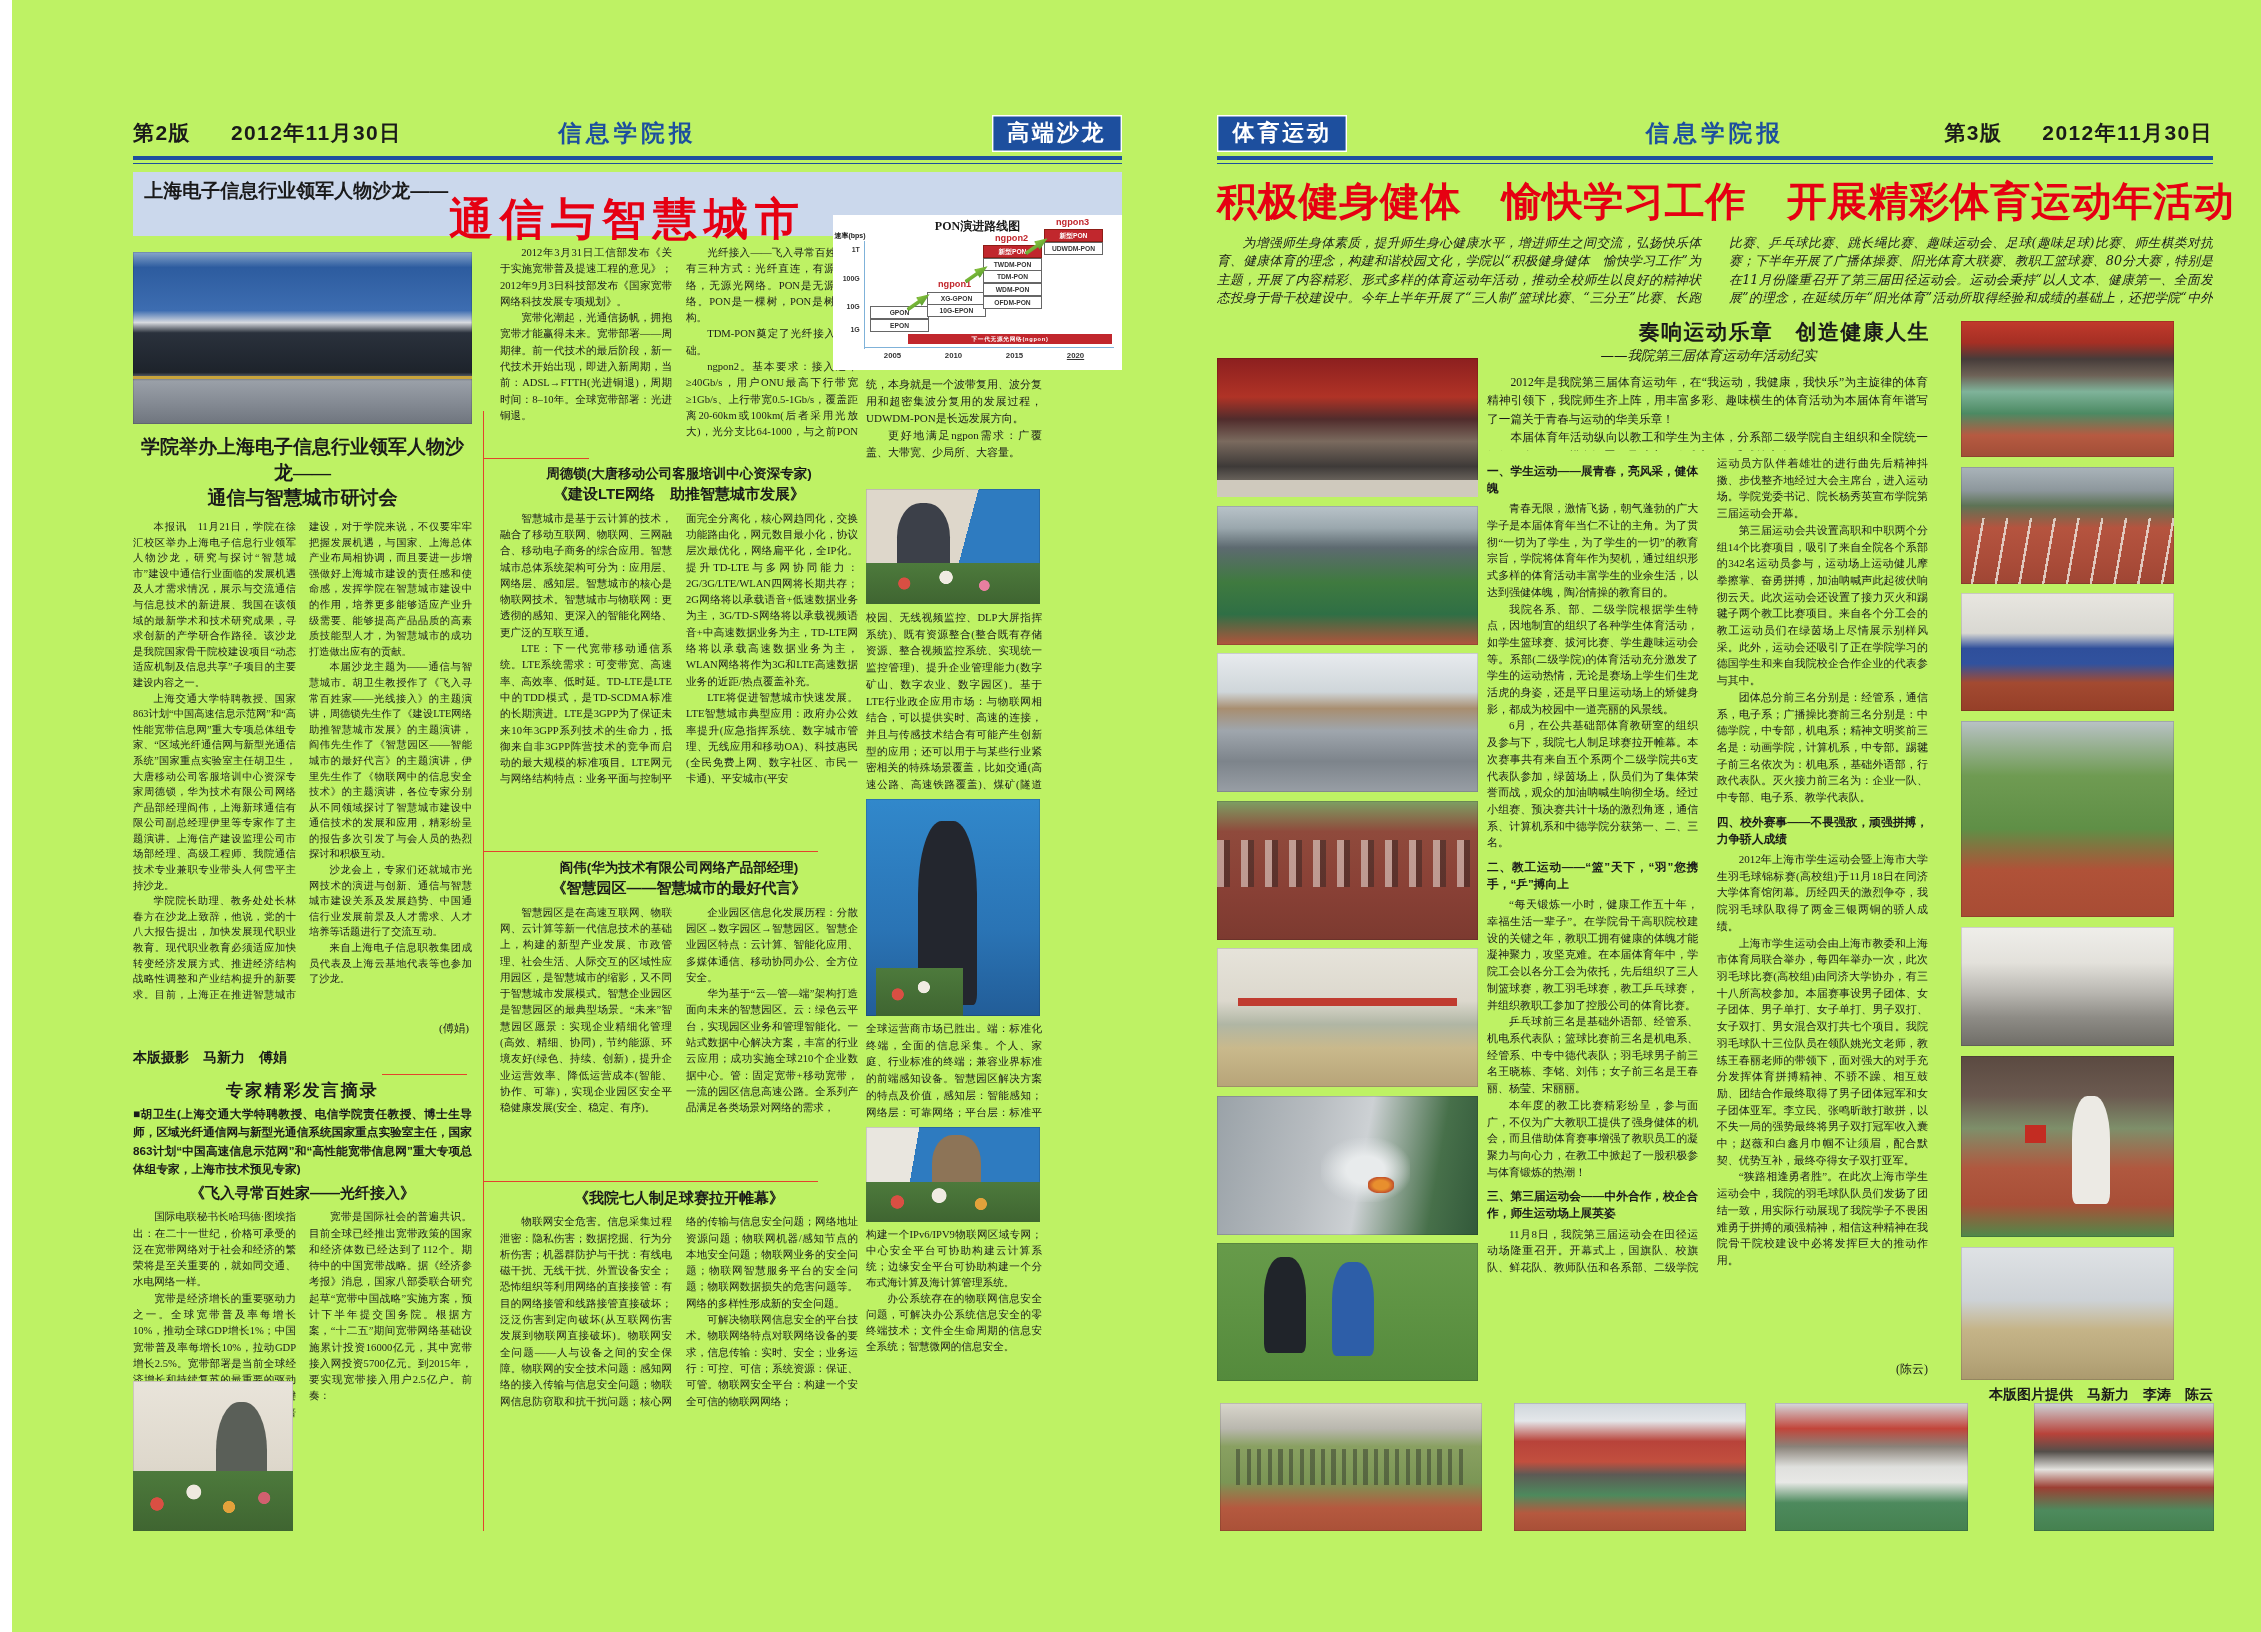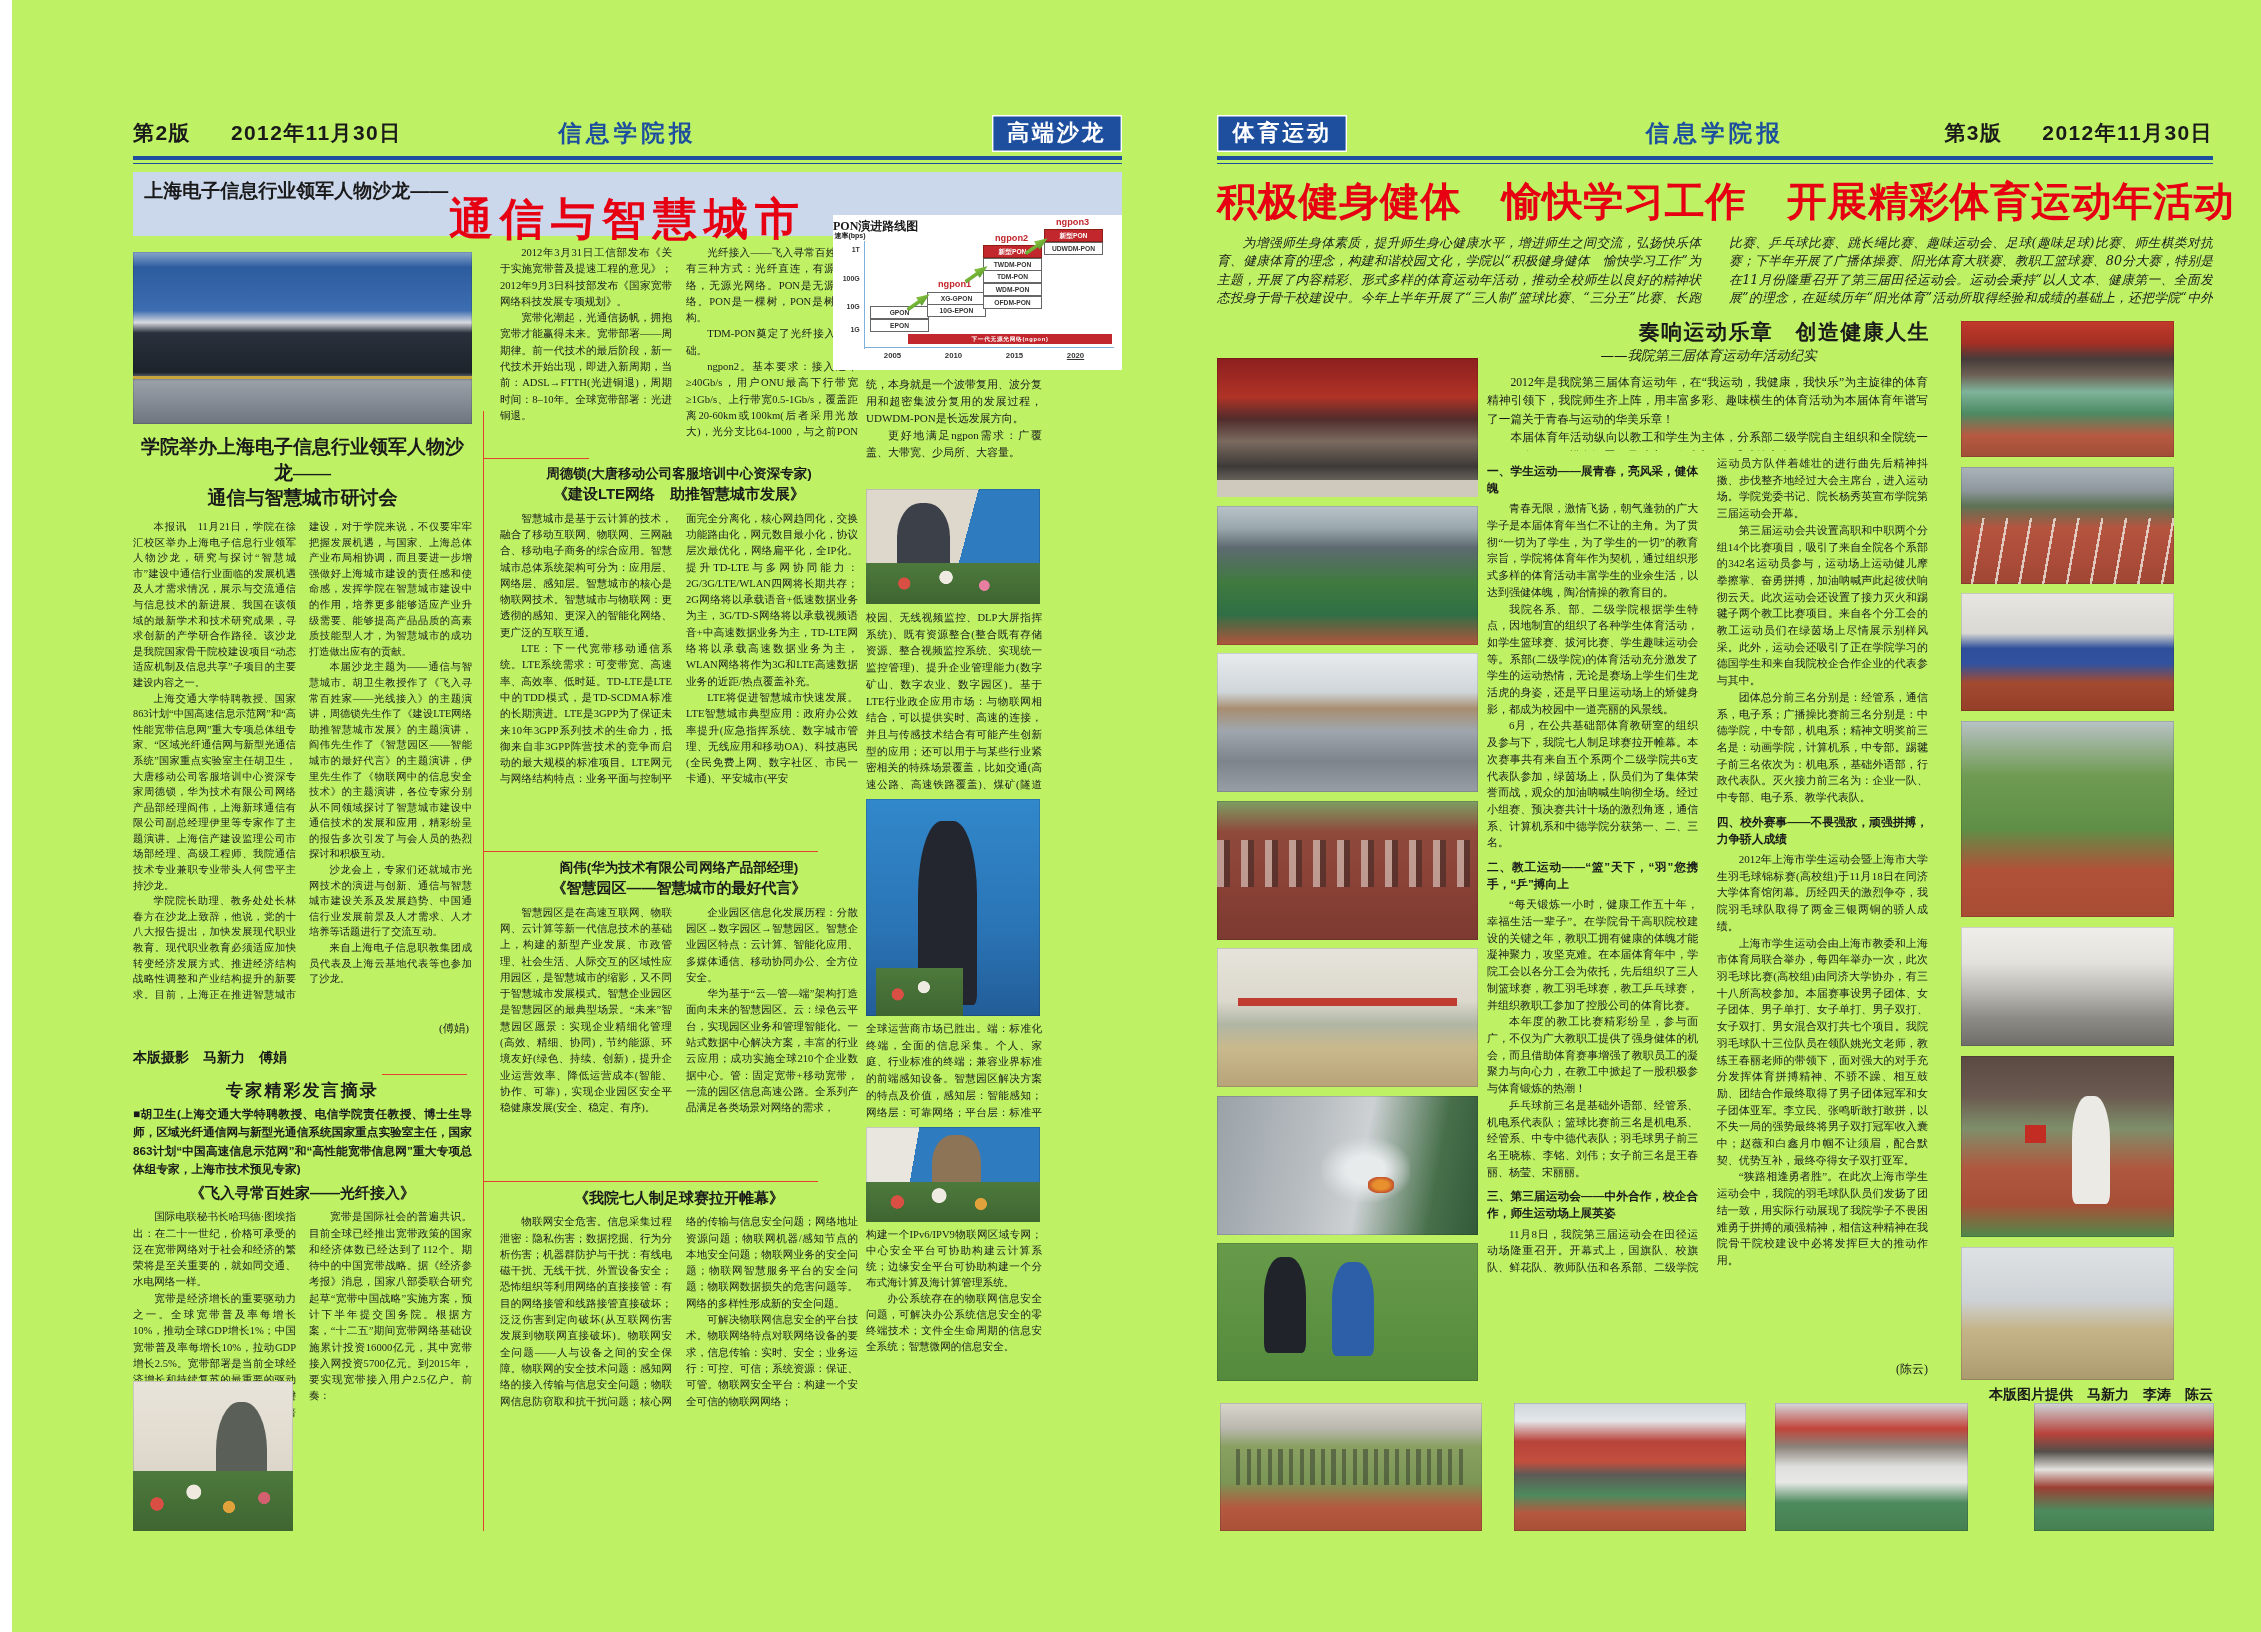--- a/index.html
+++ b/index.html
@@ -71,21 +71,21 @@
   .ph-wushu::before{left:52%;top:22%;width:18%;height:60%;background:#eceae4;border-radius:40% 40% 10% 10%;}
   .ph-wushu::after{left:30%;top:38%;width:10%;height:10%;background:#c32c22;}
   .ph-badminton2{background:linear-gradient(180deg,#dfe2e5 0%,#cdd2d6 40%,#c5b488 62%,#b9a87c 82%,#ab9a6e 100%);}
   .ph-formation{background:linear-gradient(180deg,#d9d6cc 0%,#b9b7ae 20%,#89a061 34%,#7b9655 62%,#b5593f 82%,#aa5138 100%);}
   .ph-formation::after{left:6%;right:6%;top:36%;height:28%;background:repeating-linear-gradient(90deg,rgba(40,44,38,.75) 0 4.3px,transparent 4.3px 10.6px);opacity:.6;}
   .ph-flags{background:linear-gradient(180deg,#cfd6db 0%,#e4e7ea 14%,#b8433a 30%,#c24f3e 46%,#5d5a55 56%,#4d8a5d 72%,#b5593f 86%,#a84f37 100%);}
   .ph-parade-white{background:linear-gradient(180deg,#d4dadf 0%,#c2453a 20%,#8a8279 34%,#dfe0dd 50%,#e8e8e6 62%,#4d8a5d 78%,#45814f 100%);}
   .ph-cheer{background:linear-gradient(180deg,#cdd5da 0%,#b8433a 24%,#544f4a 38%,#e4e2de 52%,#9c3f33 66%,#4d8a5d 84%,#45814f 100%);}
   
   #pon{background:#fff;font-family:"Liberation Sans",sans-serif;}
-  #pon .t{position:absolute;left:0;right:0;top:2.8px;font:700 12px "Liberation Serif",serif;}
+  #pon .t{position:absolute;left:0;right:0;top:2.8px;text-align:center;font:700 12px "Liberation Serif",serif;}
   #pon .yl{position:absolute;font:700 7px "Liberation Sans",sans-serif;color:#222;}
   #pon .tick{position:absolute;width:24px;text-align:right;font:700 7px "Liberation Sans",sans-serif;color:#333;}
   #pon .xtick{position:absolute;width:31px;text-align:center;font:700 7.8px "Liberation Sans",sans-serif;color:#333;}
   #pon .axis{position:absolute;background:#7fb2d9;}
   #pon .box{position:absolute;width:57px;height:11.3px;border:0.7px solid #666;background:#fff;font:700 6.7px/11.3px "Liberation Sans",sans-serif;text-align:center;color:#333;}
   #pon .box.hl{background:#c1272d;border-color:#8e1d16;color:#fff;}
   #pon .stlabel{position:absolute;font:700 9.2px "Liberation Sans",sans-serif;color:#c1272d;}
   #pon .redbar{position:absolute;background:#c1272d;color:#fff;font:700 5.7px/10px "Liberation Sans",sans-serif;text-align:center;letter-spacing:0.7px;}
   #pon .arrow{position:absolute;width:27px;height:10px;background:linear-gradient(180deg,#8cc63f,#5a9e2f);clip-path:polygon(0 32%,52% 32%,52% 0,100% 50%,52% 100%,52% 68%,0 68%);box-shadow:inset 0 0 0 0.7px #3e741f;}
 </style>
@@ -264,22 +264,22 @@
       <p class="para">2012年是我院第三届体育运动年，在“我运动，我健康，我快乐”为主旋律的体育精神引领下，我院师生齐上阵，用丰富多彩、趣味横生的体育活动为本届体育年谱写了一篇关于青春与运动的华美乐章！</p>
       <p class="para">本届体育年活动纵向以教工和学生为主体，分系部二级学院自主组织和全院统一组织两个层面，横向设置了足球赛、篮球赛、羽毛球等赛事。</p>
     </div>
   <div class="abs cols2" style="left:1475px;top:455px;width:441px;height:893px;column-gap:18.4px;font:11px/16.7px 'Liberation Serif',serif;">
       <h4 class="flow-h">一、学生运动——展青春，亮风采，健体魄</h4>
       <p class="para">青春无限，激情飞扬，朝气蓬勃的广大学子是本届体育年当仁不让的主角。为了贯彻“一切为了学生，为了学生的一切”的教育宗旨，学院将体育年作为契机，通过组织形式多样的体育活动丰富学生的业余生活，以达到强健体魄，陶冶情操的教育目的。</p>
       <p class="para">我院各系、部、二级学院根据学生特点，因地制宜的组织了各种学生体育活动，如学生篮球赛、拔河比赛、学生趣味运动会等。系部(二级学院)的体育活动充分激发了学生的运动热情，无论是赛场上学生们生龙活虎的身姿，还是平日里运动场上的矫健身影，都成为校园中一道亮丽的风景线。</p>
       <p class="para">6月，在公共基础部体育教研室的组织及参与下，我院七人制足球赛拉开帷幕。本次赛事共有来自五个系两个二级学院共6支代表队参加，绿茵场上，队员们为了集体荣誉而战，观众的加油呐喊生响彻全场。经过小组赛、预决赛共计十场的激烈角逐，通信系、计算机系和中德学院分获第一、二、三名。</p>
       <h4 class="flow-h">二、教工运动——“篮”天下，“羽”您携手，“乒”搏向上</h4>
       <p class="para">“每天锻炼一小时，健康工作五十年，幸福生活一辈子”。在学院骨干高职院校建设的关键之年，教职工拥有健康的体魄才能凝神聚力，攻坚克难。在本届体育年中，学院工会以各分工会为依托，先后组织了三人制篮球赛，教工羽毛球赛，教工乒乓球赛，并组织教职工参加了控股公司的体育比赛。</p>
+      <p class="para">乒乓球前三名是基础外语部、经管系、机电系代表队；篮球比赛前三名是机电系、经管系、中专中德代表队；羽毛球男子前三名王晓栋、李铭、刘伟；女子前三名是王春丽、杨莹、宋丽丽。</p>
       <p class="para">本年度的教工比赛精彩纷呈，参与面广，不仅为广大教职工提供了强身健体的机会，而且借助体育赛事增强了教职员工的凝聚力与向心力，在教工中掀起了一股积极参与体育锻炼的热潮！</p>
-      <p class="para">乒乓球前三名是基础外语部、经管系、机电系代表队；篮球比赛前三名是机电系、经管系、中专中德代表队；羽毛球男子前三名王晓栋、李铭、刘伟；女子前三名是王春丽、杨莹、宋丽丽。</p>
       <h4 class="flow-h">三、第三届运动会——中外合作，校企合作，师生运动场上展英姿</h4>
       <p class="para">11月8日，我院第三届运动会在田径运动场隆重召开。开幕式上，国旗队、校旗队、鲜花队、教师队伍和各系部、二级学院运动员方队伴着雄壮的进行曲先后精神抖擞、步伐整齐地经过大会主席台，进入运动场。学院党委书记、院长杨秀英宣布学院第三届运动会开幕。</p>
       <p class="para">第三届运动会共设置高职和中职两个分组14个比赛项目，吸引了来自全院各个系部的342名运动员参与，运动场上运动健儿摩拳擦掌、奋勇拼搏，加油呐喊声此起彼伏响彻云天。此次运动会还设置了接力灭火和踢毽子两个教工比赛项目。来自各个分工会的教工运动员们在绿茵场上尽情展示别样风采。此外，运动会还吸引了正在学院学习的德国学生和来自我院校企合作企业的代表参与其中。</p>
       <p class="para">团体总分前三名分别是：经管系，通信系，电子系；广播操比赛前三名分别是：中德学院，中专部，机电系；精神文明奖前三名是：动画学院，计算机系，中专部。踢毽子前三名依次为：机电系，基础外语部，行政代表队。灭火接力前三名为：企业一队、中专部、电子系、教学代表队。</p>
       <h4 class="flow-h">四、校外赛事——不畏强敌，顽强拼搏，力争骄人成绩</h4>
       <p class="para">2012年上海市学生运动会暨上海市大学生羽毛球锦标赛(高校组)于11月18日在同济大学体育馆闭幕。历经四天的激烈争夺，我院羽毛球队取得了两金三银两铜的骄人成绩。</p>
       <p class="para">上海市学生运动会由上海市教委和上海市体育局联合举办，每四年举办一次，此次羽毛球比赛(高校组)由同济大学协办，有三十八所高校参加。本届赛事设男子团体、女子团体、男子单打、女子单打、男子双打、女子双打、男女混合双打共七个项目。我院羽毛球队十三位队员在领队姚光文老师，教练王春丽老师的带领下，面对强大的对手充分发挥体育拼搏精神、不骄不躁、相互鼓励、团结合作最终取得了男子团体冠军和女子团体亚军。李立民、张鸣昕敢打敢拼，以不失一局的强势最终将男子双打冠军收入囊中；赵薇和白鑫月巾帼不让须眉，配合默契、优势互补，最终夺得女子双打亚军。</p>
       <p class="para">“狭路相逢勇者胜”。在此次上海市学生运动会中，我院的羽毛球队队员们发扬了团结一致，用实际行动展现了我院学子不畏困难勇于拼搏的顽强精神，相信这种精神在我院骨干院校建设中必将发挥巨大的推动作用。</p>
     </div>
   <div class="abs byline" style="left:1703px;top:1361px;width:213px;font-size:12px;">(陈云)</div>

